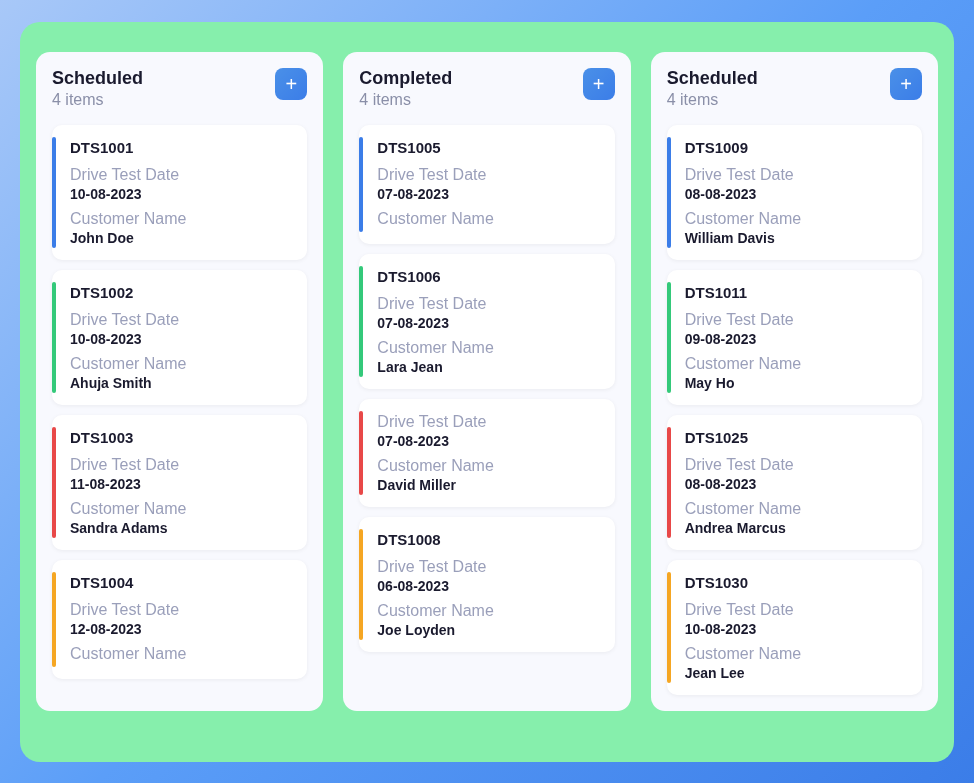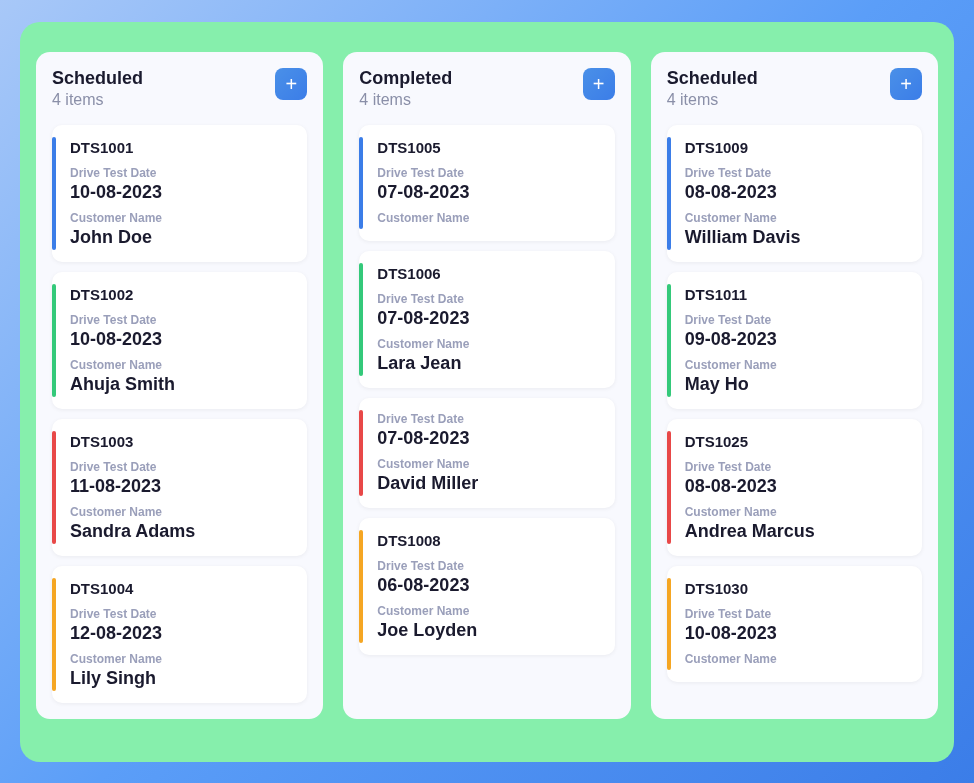--- a/index.html
+++ b/index.html
@@ -82,28 +82,28 @@
       width: 4px;
       border-radius: 2px;
     }
     .card-id {
       font-size: 15px;
       font-weight: 700;
       color: #1a1a2e;
       margin-bottom: 10px;
     }
     .card-field-label {
-      font-size: 12px;
+      font-size: 16px;
       color: #9a9fba;
-      font-weight: 700;
+      font-weight: 400;
       text-transform: none;
       margin-bottom: 2px;
     }
     .card-field-value {
-      font-size: 18px;
+      font-size: 14px;
       font-weight: 600;
       color: #1a1a2e;
       margin-bottom: 8px;
     }
     .card-field-value:last-child {
       margin-bottom: 0;
     }
     .accent-blue { background: #3b7de8; }
     .accent-green { background: #34c97a; }
     .accent-red { background: #e84848; }
@@ -146,21 +146,20 @@
             <div class="card-field-value">11-08-2023</div>
             <div class="card-field-label">Customer Name</div>
             <div class="card-field-value">Sandra Adams</div>
           </div>
           <div class="card">
             <div class="card-accent accent-orange"></div>
             <div class="card-id">DTS1004</div>
             <div class="card-field-label">Drive Test Date</div>
             <div class="card-field-value">12-08-2023</div>
             <div class="card-field-label">Customer Name</div>
-            <div class="card-field-value">Lily Singh</div>
           </div>
         </div>
       </div>
       <div class="column">
         <div class="column-header">
           <div class="column-title-group">
             <div class="column-title">Completed</div>
             <div class="column-count">4 items</div>
           </div>
           <button class="add-btn">+</button>
@@ -230,17 +229,18 @@
             <div class="card-field-value">08-08-2023</div>
             <div class="card-field-label">Customer Name</div>
             <div class="card-field-value">Andrea Marcus</div>
           </div>
           <div class="card">
             <div class="card-accent accent-orange"></div>
             <div class="card-id">DTS1030</div>
             <div class="card-field-label">Drive Test Date</div>
             <div class="card-field-value">10-08-2023</div>
             <div class="card-field-label">Customer Name</div>
+            <div class="card-field-value">Jean Lee</div>
           </div>
         </div>
       </div>
     </div>
 </div>
 
 </body></html>

